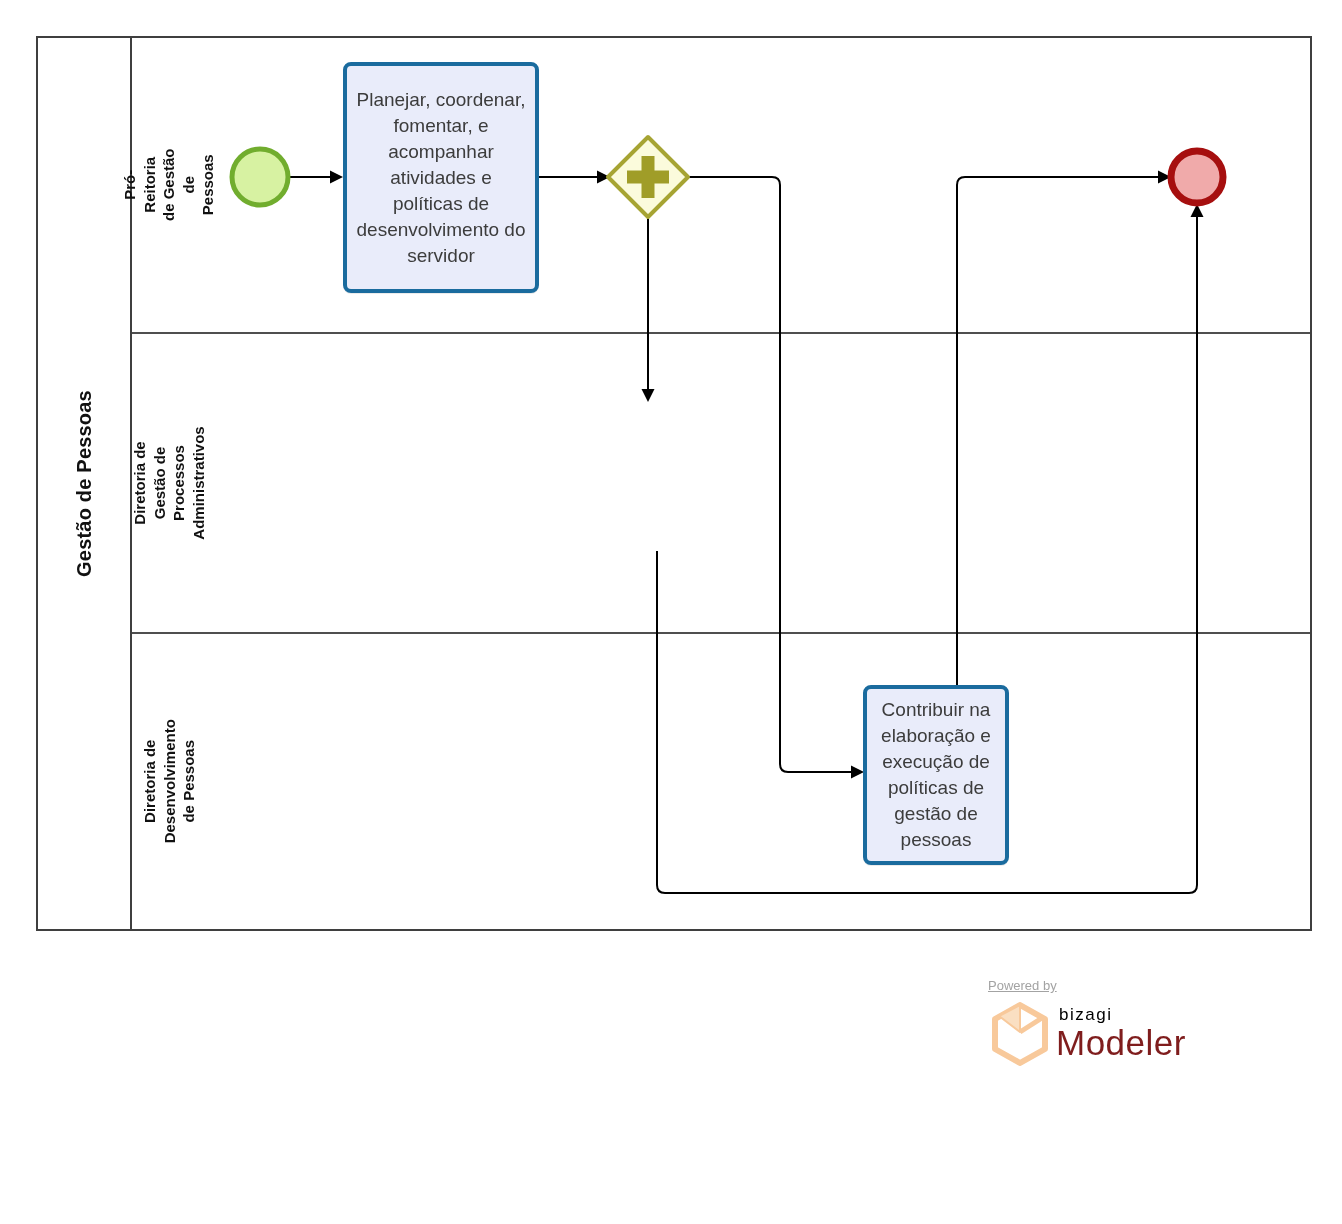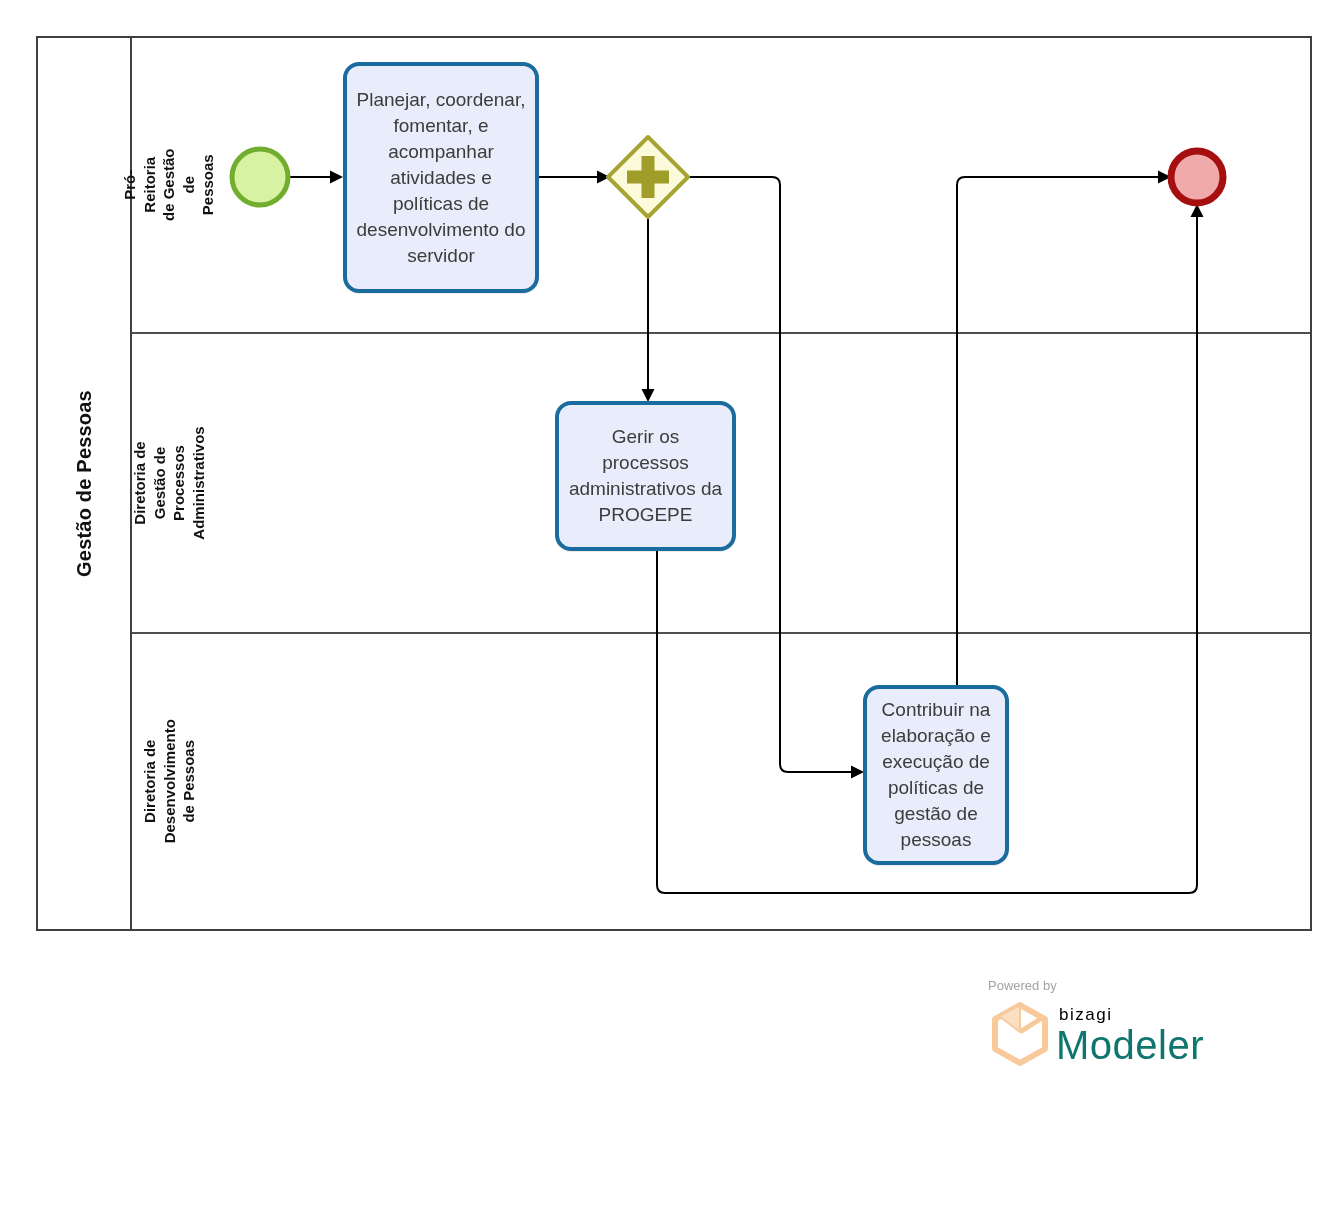--- a/index.html
+++ b/index.html
@@ -27,34 +27,34 @@
   .lane-2 .lane-label-text{width:268px;}
   .lane-3 .lane-label-text{width:268px;}
 
   
   #flow-svg{position:absolute;left:0;top:0;width:1342px;height:1224px;z-index:2;}
   .flow-line{fill:none;stroke:#000;stroke-width:2px;}
   .arrow-head{fill:#000;stroke:none;}
 
   
   .task{position:absolute;z-index:3;background:#e9ecfa;border:4px solid #1a6b9e;
-        border-radius:16px;box-sizing:border-box;display:flex;align-items:center;
+        border-radius:8px;box-sizing:border-box;display:flex;align-items:center;
         justify-content:center;text-align:center;color:#3c3c3c;font-size:19px;
         line-height:26px;padding:6px 8px;box-shadow:0 1px 0 rgba(0,0,0,0.08);}
   .task-planejar{left:343px;top:62px;width:196px;height:231px;}
   .task-gerir{left:555px;top:401px;width:181px;height:150px;}
   .task-contribuir{left:863px;top:685px;width:146px;height:180px;}
 
   
   .branding{position:absolute;left:985px;top:975px;width:270px;height:100px;z-index:1;}
-  .powered-by{position:absolute;left:3px;top:3px;font-size:13px;color:#a3a3a3;}
+  .powered-by{position:absolute;left:3px;top:3px;font-size:13px;color:#a3a3a3;text-decoration:underline;}
   .bizagi-hex{position:absolute;left:6px;top:27px;}
   .bizagi-word{position:absolute;left:74px;top:30px;font-size:17px;color:#000000;letter-spacing:1.5px;}
-  .modeler-word{position:absolute;left:71px;top:48px;font-size:40px;font-weight:500;
-        color:#0f766e;letter-spacing:.5px;}
+  .modeler-word{position:absolute;left:71px;top:48px;font-size:35px;font-weight:500;
+        color:#7f1d1d;letter-spacing:.5px;}
 </style>
 </head>
 <body>
 
 <div id="canvas">
 
   <div class="pool">
     <div class="pool-header">
       <div class="pool-header-text">Gestão de Pessoas</div>
     </div>
@@ -101,23 +101,20 @@
 
     <polygon points="648,137 688,177 648,217 608,177" fill="#fbfbdc" stroke="#a6a433" stroke-width="4" stroke-linejoin="round"></polygon>
     <path d="M641.5,156 h13 v14.5 h14.5 v13 h-14.5 v14.5 h-13 v-14.5 h-14.5 v-13 h14.5 z" fill="#a09d28"></path>
 
     <circle cx="1197" cy="177" r="26" fill="#f0aaaa" stroke="#a60f0f" stroke-width="7"></circle>
   </svg>
 
   <div class="task task-planejar">
     <span>Planejar, coordenar, fomentar, e acompanhar atividades e políticas de desenvolvimento do servidor</span>
   </div>
-  <div class="task task-gerir">
-    <span>Gerir os processos administrativos da PROGEPE</span>
-  </div>
   <div class="task task-contribuir">
     <span>Contribuir na elaboração e execução de políticas de gestão de pessoas</span>
   </div>
 
   <div class="branding">
     <div class="powered-by">Powered by</div>
     <svg class="bizagi-hex" width="58" height="64" viewBox="0 0 58 64">
       <polygon points="29,3 54,17 54,47 29,61 4,47 4,17" fill="none" stroke="#f8c99b" stroke-width="6" stroke-linejoin="round"></polygon>
       <polygon points="8,14 29,3 29,30" fill="#fadfc2" stroke="#f8c99b" stroke-width="2" stroke-linejoin="round"></polygon>
       <line x1="29" y1="30" x2="51" y2="16" stroke="#f8c99b" stroke-width="5"></line>

